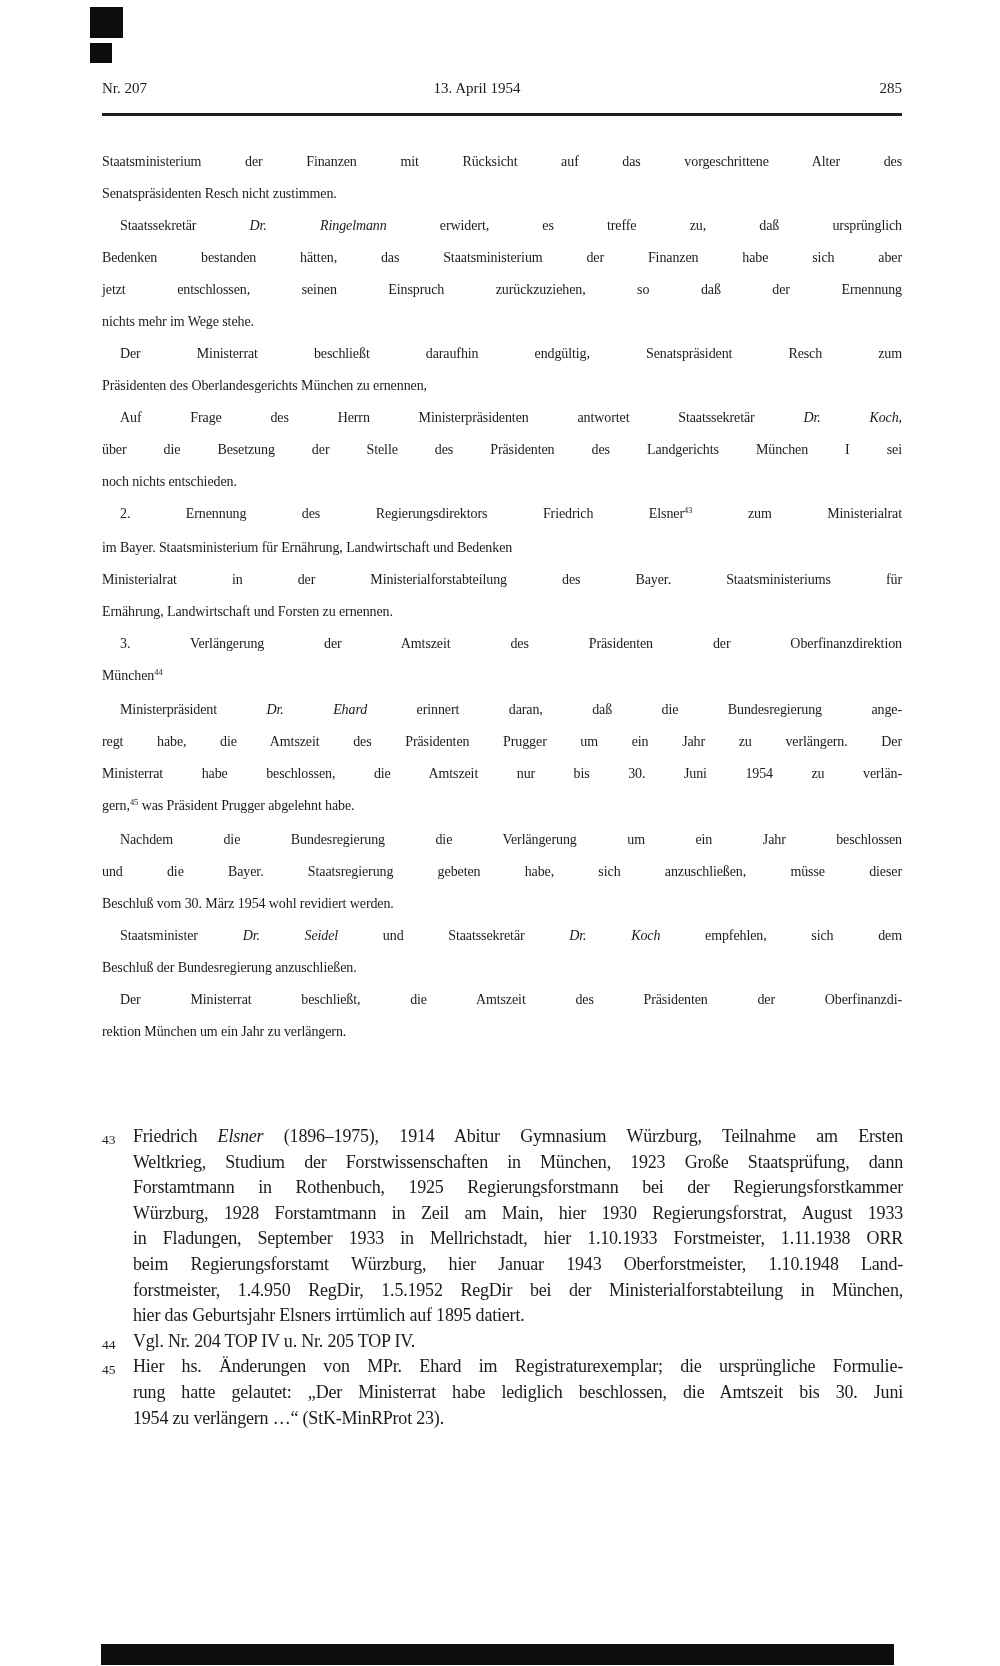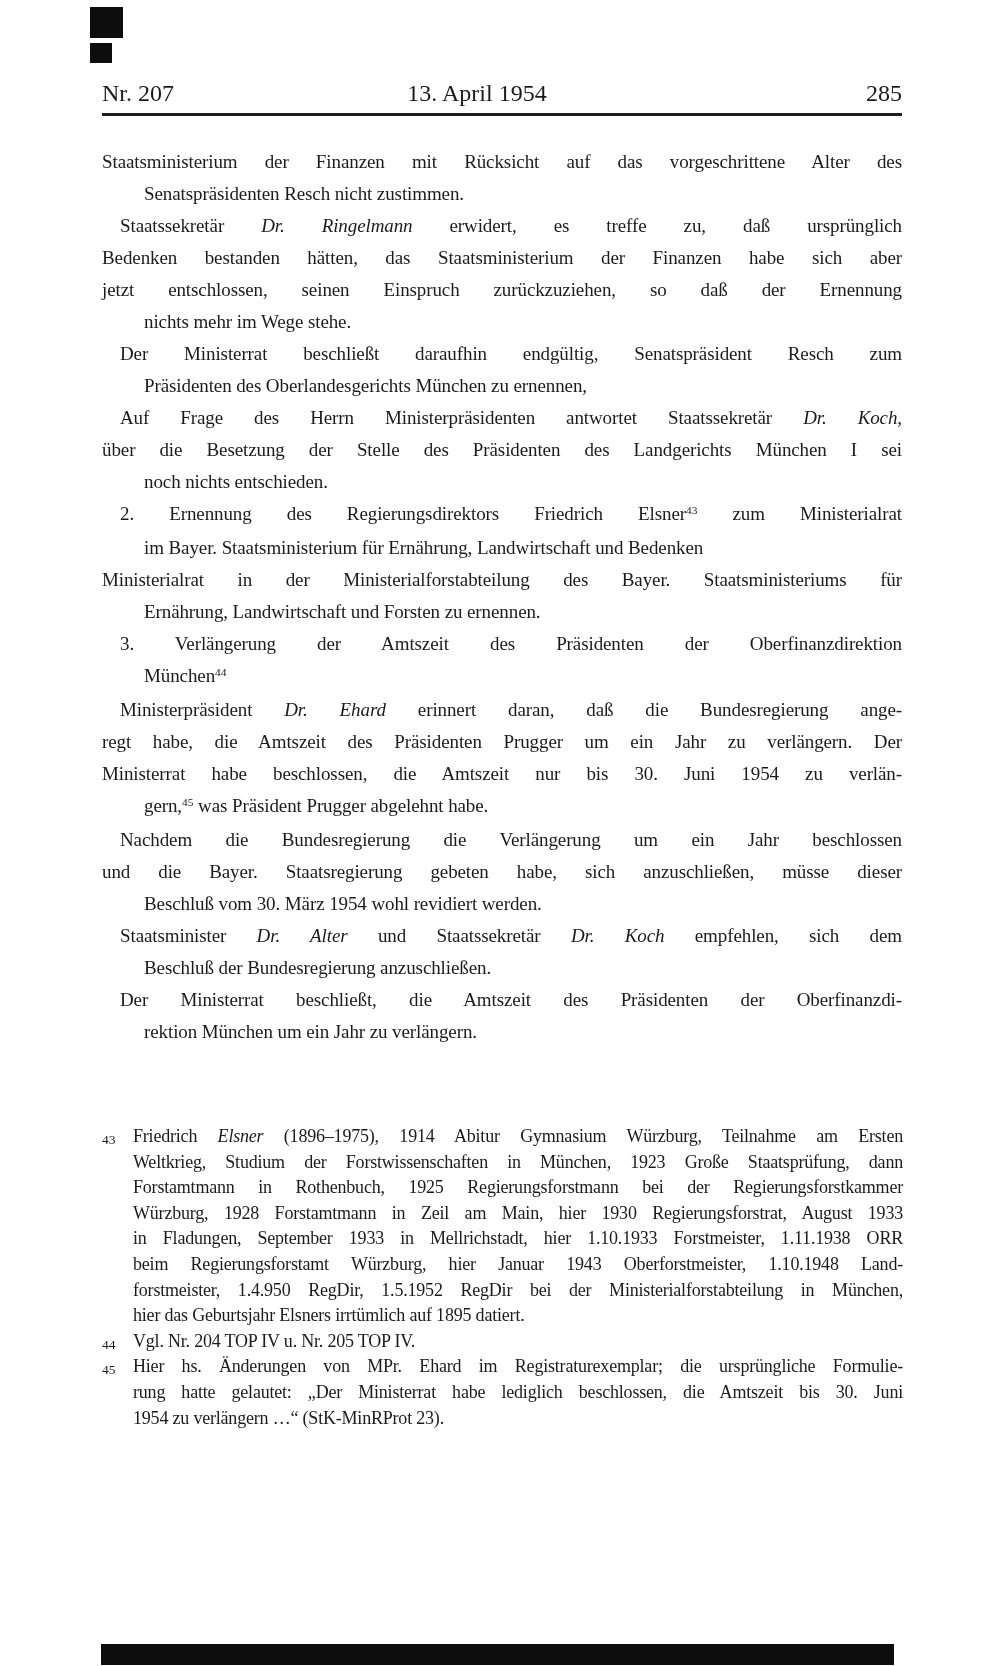--- a/index.html
+++ b/index.html
@@ -2,32 +2,32 @@
 <html><head>
 <meta charset="utf-8">
 <style>
   html,body { margin:0; padding:0; background:#ffffff; }
   .page {
     position:relative; width:1000px; height:1666px; background:#ffffff;
     font-family:"Liberation Serif","DejaVu Serif",serif; color:#1b1b1b;
     overflow:hidden;
   }
   
-  .hdr { position:absolute; top:80px; left:102px; width:800px; height:30px; font-size:24px;text-decoration:underline; }
+  .hdr { position:absolute; top:80px; left:102px; width:800px; height:30px; font-size:15px;text-decoration:underline; }
   .hdr .doc-no { position:absolute; left:0; top:0; }
   .hdr .date   { position:absolute; left:375px; top:0; transform:translateX(-50%); white-space:nowrap; }
   .hdr .pg-no  { position:absolute; right:0; top:0;text-align:center; }
   .rule { position:absolute; top:113px; left:102px; width:800px; height:3px; background:#1e1e1e; }
   
   .body-text {
     position:absolute; top:146px; left:102px; width:800px;
-    font-size:19px; line-height:32px; letter-spacing:-0.1px;
+    font-size:14px; line-height:32px; letter-spacing:-0.1px;
   }
   .bl { text-align:justify; text-align-last:justify; white-space:nowrap; }
-  .bl.pl { text-align-last:left;margin-left:42px; }
+  .bl.pl { text-align-last:left; }
   .bl.ind { text-indent:18px; }
   sup { font-size:0.6em; vertical-align:baseline; position:relative; top:-0.55em; letter-spacing:0; }
   i { font-style:italic; }
   
   .fnotes {
     position:absolute; top:1124px; left:133px; width:770px;
     font-size:18px; line-height:25.6px; letter-spacing:-0.2px;
   }
   .fn { position:relative; }
   .fnum { position:absolute; left:-31px; top:3px; font-size:13.5px; letter-spacing:0; }
@@ -71,21 +71,21 @@
       <div class="bl pl">Ernährung, Landwirtschaft und Forsten zu ernennen.</div>
       <div class="bl ind">3. Verlängerung der Amtszeit des Präsidenten der Oberfinanzdirektion</div>
       <div class="bl pl">München<sup>44</sup></div>
       <div class="bl ind">Ministerpräsident <i>Dr. Ehard</i> erinnert daran, daß die Bundesregierung ange-</div>
       <div class="bl">regt habe, die Amtszeit des Präsidenten Prugger um ein Jahr zu verlängern. Der</div>
       <div class="bl">Ministerrat habe beschlossen, die Amtszeit nur bis 30. Juni 1954 zu verlän-</div>
       <div class="bl pl">gern,<sup>45</sup> was Präsident Prugger abgelehnt habe.</div>
       <div class="bl ind">Nachdem die Bundesregierung die Verlängerung um ein Jahr beschlossen</div>
       <div class="bl">und die Bayer. Staatsregierung gebeten habe, sich anzuschließen, müsse dieser</div>
       <div class="bl pl">Beschluß vom 30. März 1954 wohl revidiert werden.</div>
-      <div class="bl ind">Staatsminister <i>Dr. Alter</i> und Staatssekretär <i>Dr. Koch</i> empfehlen, sich dem</div>
+      <div class="bl ind">Staatsminister <i>Dr. Seidel</i> und Staatssekretär <i>Dr. Koch</i> empfehlen, sich dem</div>
       <div class="bl pl">Beschluß der Bundesregierung anzuschließen.</div>
       <div class="bl ind">Der Ministerrat beschließt, die Amtszeit des Präsidenten der Oberfinanzdi-</div>
       <div class="bl pl">rektion München um ein Jahr zu verlängern.</div>
     </main>
 
   <section class="fnotes" id="footnotes">
       <div class="fn">
         <div class="fl">Friedrich <i>Elsner</i> (1896–1975), 1914 Abitur Gymnasium Würzburg, Teilnahme am Ersten</div>
         <div class="fl">Weltkrieg, Studium der Forstwissenschaften in München, 1923 Große Staatsprüfung, dann</div>
         <div class="fl">Forstamtmann in Rothenbuch, 1925 Regierungsforstmann bei der Regierungsforstkammer</div>

